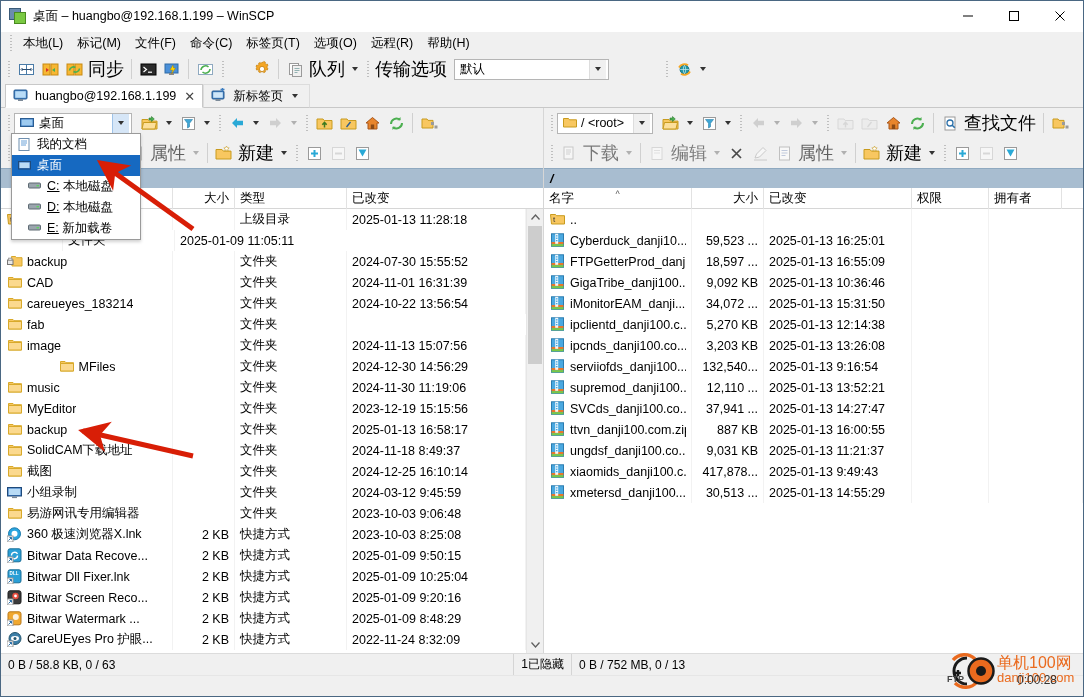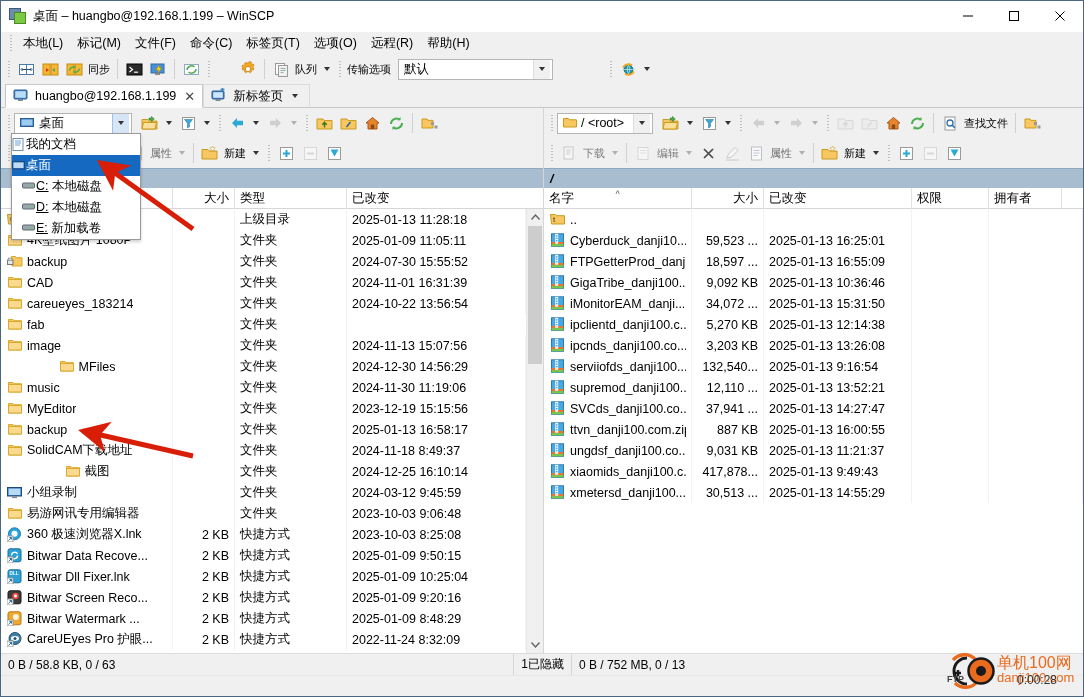--- a/index.html
+++ b/index.html
@@ -50,21 +50,21 @@
     height:28px; background:#f0f0f0;
     display:flex; align-items:center; flex:0 0 auto;
     padding-left:2px;
   }
   .grip { width:7px; height:20px; margin:0 2px; flex:0 0 auto;
     background-image:repeating-linear-gradient(to bottom,#bfbfbf 0px,#bfbfbf 1px,transparent 1px,transparent 3px);
     background-position:center; background-repeat:no-repeat; background-size:2px 16px; }
   .tb-btn { height:24px; min-width:24px; display:flex; align-items:center; justify-content:center;
             padding:0 2px; flex:0 0 auto; }
   .tb-btn.lbl { padding:0 3px 0 1px; }
-  .tb-lbl { font-size:11px; margin-left:1px; }
+  .tb-lbl { font-size:18px; margin-left:1px; }
   .tb-sep { width:1px; height:20px; background:#d0d0d0; margin:0 4px; flex:0 0 auto; }
   .caret { width:0;height:0;border-left:3.5px solid transparent;border-right:3.5px solid transparent;
            border-top:4px solid #333; margin:0 4px; flex:0 0 auto; }
   .caret.dis { border-top-color:#b0b0b0; }
   .combo {
     height:21px; border:1px solid #b5b5b5; background:#fff;
     display:flex; align-items:center; padding:0 2px 0 5px; font-size:12.5px;
     flex:0 0 auto;
   }
   .combo .cv { flex:1 1 auto; }
@@ -138,22 +138,22 @@
              border-right:1px solid #d5d5d5; white-space:nowrap; }
   .st-grow { flex:1 1 auto; }
   .statusbar2 { height:21px; background:#f0f0f0; flex:0 0 auto; border-top:1px solid #e6e6e6;}
 
   
   .dropdown {
     position:absolute; left:10px; top:132px; width:130px;
     background:#fff; border:1px solid #9a9a9a; z-index:40;
     box-shadow:0 2px 3px rgba(0,0,0,0.18);
   }
-  .dd-item { height:21px; display:flex; align-items:center; 
-             padding-left:0; font-size:12.5px; white-space:nowrap; }
+  .dd-item { height:21px; display:flex; align-items:center; gap:5px;
+             padding-left:6px; font-size:12.5px; white-space:nowrap; }
   .dd-item.sel { background:#1669c1; color:#fff; }
   .dd-item u { text-decoration:underline; }
 
   
   .arrow-layer { position:absolute; inset:0; pointer-events:none; z-index:60; }
 
   
   .watermark { position:absolute; right:2px; bottom:0px; width:150px; height:48px; z-index:70; }
 </style>
 </head>
@@ -492,29 +492,20 @@
                     <text x="3" y="10" font-family="sans-serif" font-size="8" fill="#333">t</text>
                   </svg>
                 </span>
                 <span style="overflow: hidden; white-space: nowrap;">..</span>
               </div>
               <div class="cell r" style="width: 62px; flex: 0 0 62px;"></div>
               <div class="cell" style="width: 112px; flex: 0 0 112px;">上级目录</div>
               <div class="cell" style="flex: 1 1 auto;">2025-01-13 11:28:18</div>
             </div>
             <div class="row">
-              <div class="cell name" style="width: 172px; flex: 0 0 172px;">
-                <span class="ic" style="width: 16px; height: 15px; flex: 0 0 16px;">
-                  <svg width="16" height="15" viewBox="0 0 16 15">
-                    <path d="M1.5 2.5h4.5l1 1.2h7.5V12h-13z" fill="#f8c760" stroke="#d8a92a"></path>
-                    <path d="M1.5 4.5h13V12h-13z" fill="#fbd98e" stroke="#d8a92a"></path>
-                  </svg>
-                </span>
-                <span style="overflow: hidden; white-space: nowrap;">4K壁纸图片 1080P</span>
-              </div>
               <div class="cell r" style="width: 62px; flex: 0 0 62px;"></div>
               <div class="cell" style="width: 112px; flex: 0 0 112px;">文件夹</div>
               <div class="cell" style="flex: 1 1 auto;">2025-01-09 11:05:11</div>
             </div>
             <div class="row">
               <div class="cell name" style="width: 172px; flex: 0 0 172px;">
                 <span class="ic" style="width: 16px; height: 15px; flex: 0 0 16px;">
                   <svg width="16" height="15" viewBox="0 0 16 15">
                     <path d="M4.5 2.5h4l1 1.2h5.5V12h-10z" fill="#f8c760" stroke="#d8a92a"></path>
                     <rect x="0.5" y="6" width="5.5" height="4.5" fill="#e8e8e8" stroke="#777"></rect>
@@ -646,21 +637,21 @@
                     <path d="M1.5 4.5h13V12h-13z" fill="#fbd98e" stroke="#d8a92a"></path>
                   </svg>
                 </span>
                 <span style="overflow: hidden; white-space: nowrap;">SolidCAM下载地址</span>
               </div>
               <div class="cell r" style="width: 62px; flex: 0 0 62px;"></div>
               <div class="cell" style="width: 112px; flex: 0 0 112px;">文件夹</div>
               <div class="cell" style="flex: 1 1 auto;">2024-11-18 8:49:37</div>
             </div>
             <div class="row">
-              <div class="cell name" style="width: 172px; flex: 0 0 172px; justify-content: center;">
+              <div class="cell name" style="width: 172px; flex: 0 0 172px;">
                 <span class="ic" style="width: 16px; height: 15px; flex: 0 0 16px;">
                   <svg width="16" height="15" viewBox="0 0 16 15">
                     <path d="M1.5 2.5h4.5l1 1.2h7.5V12h-13z" fill="#f8c760" stroke="#d8a92a"></path>
                     <path d="M1.5 4.5h13V12h-13z" fill="#fbd98e" stroke="#d8a92a"></path>
                   </svg>
                 </span>
                 <span style="overflow: hidden; white-space: nowrap;">截图</span>
               </div>
               <div class="cell r" style="width: 62px; flex: 0 0 62px;"></div>
               <div class="cell" style="width: 112px; flex: 0 0 112px;">文件夹</div>

